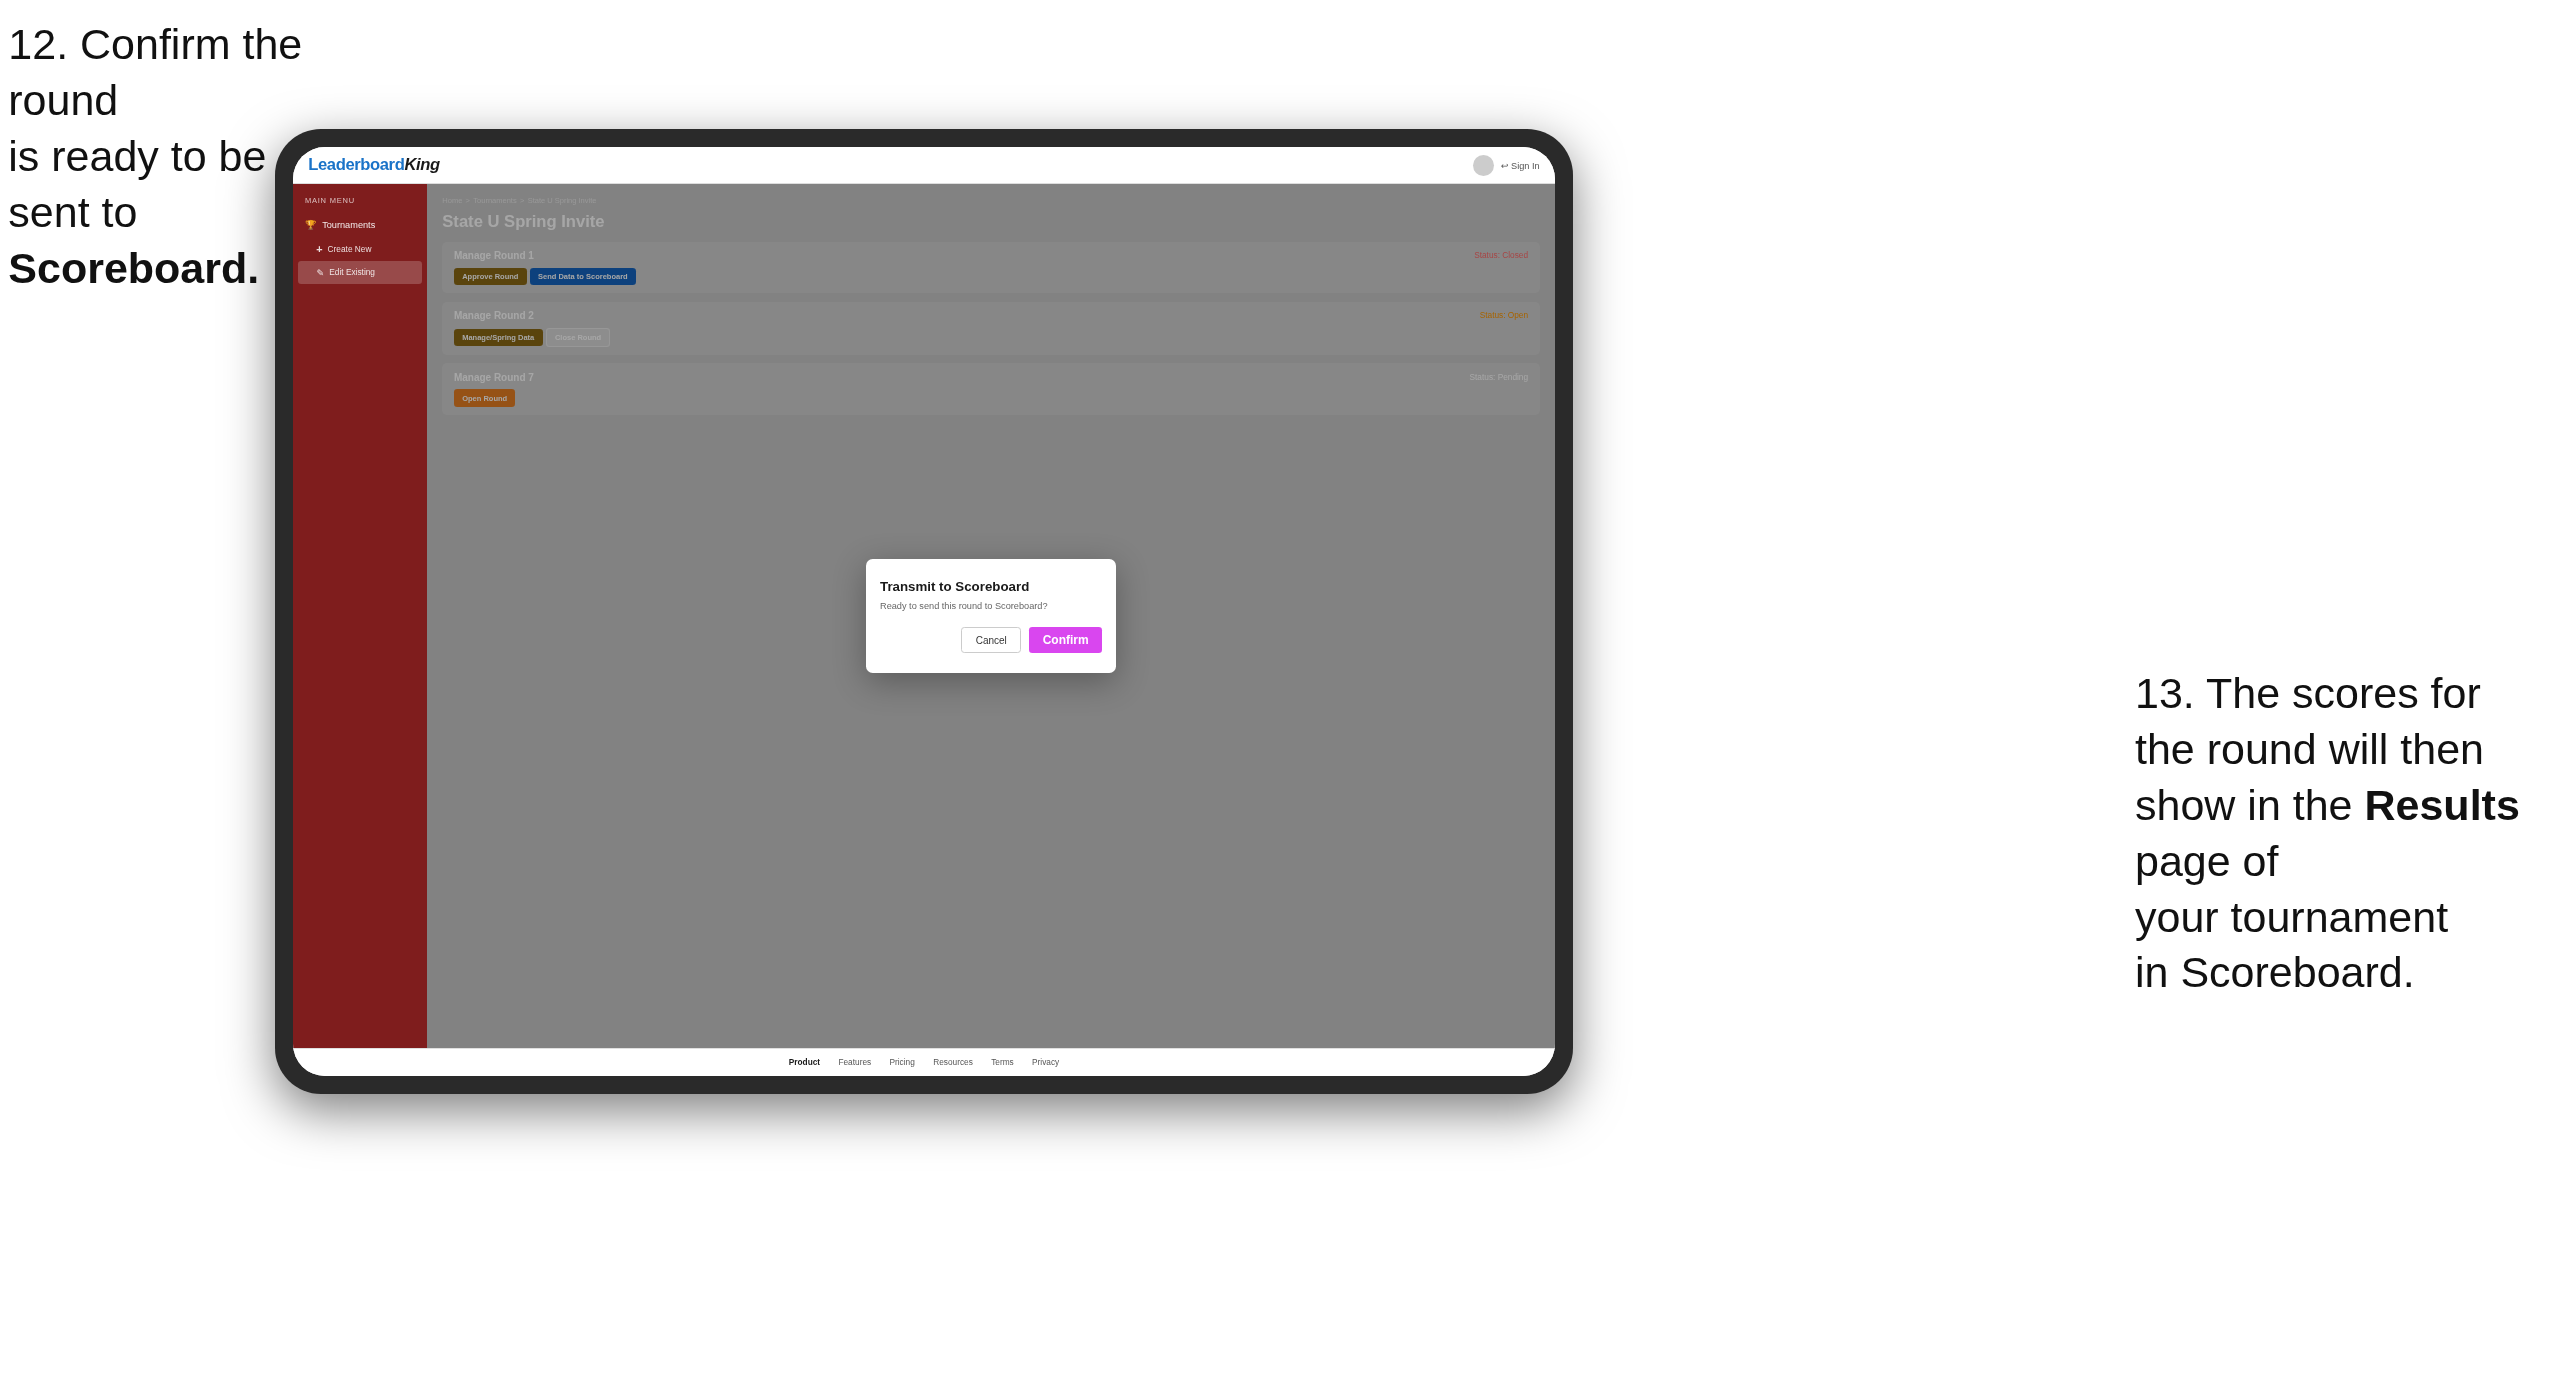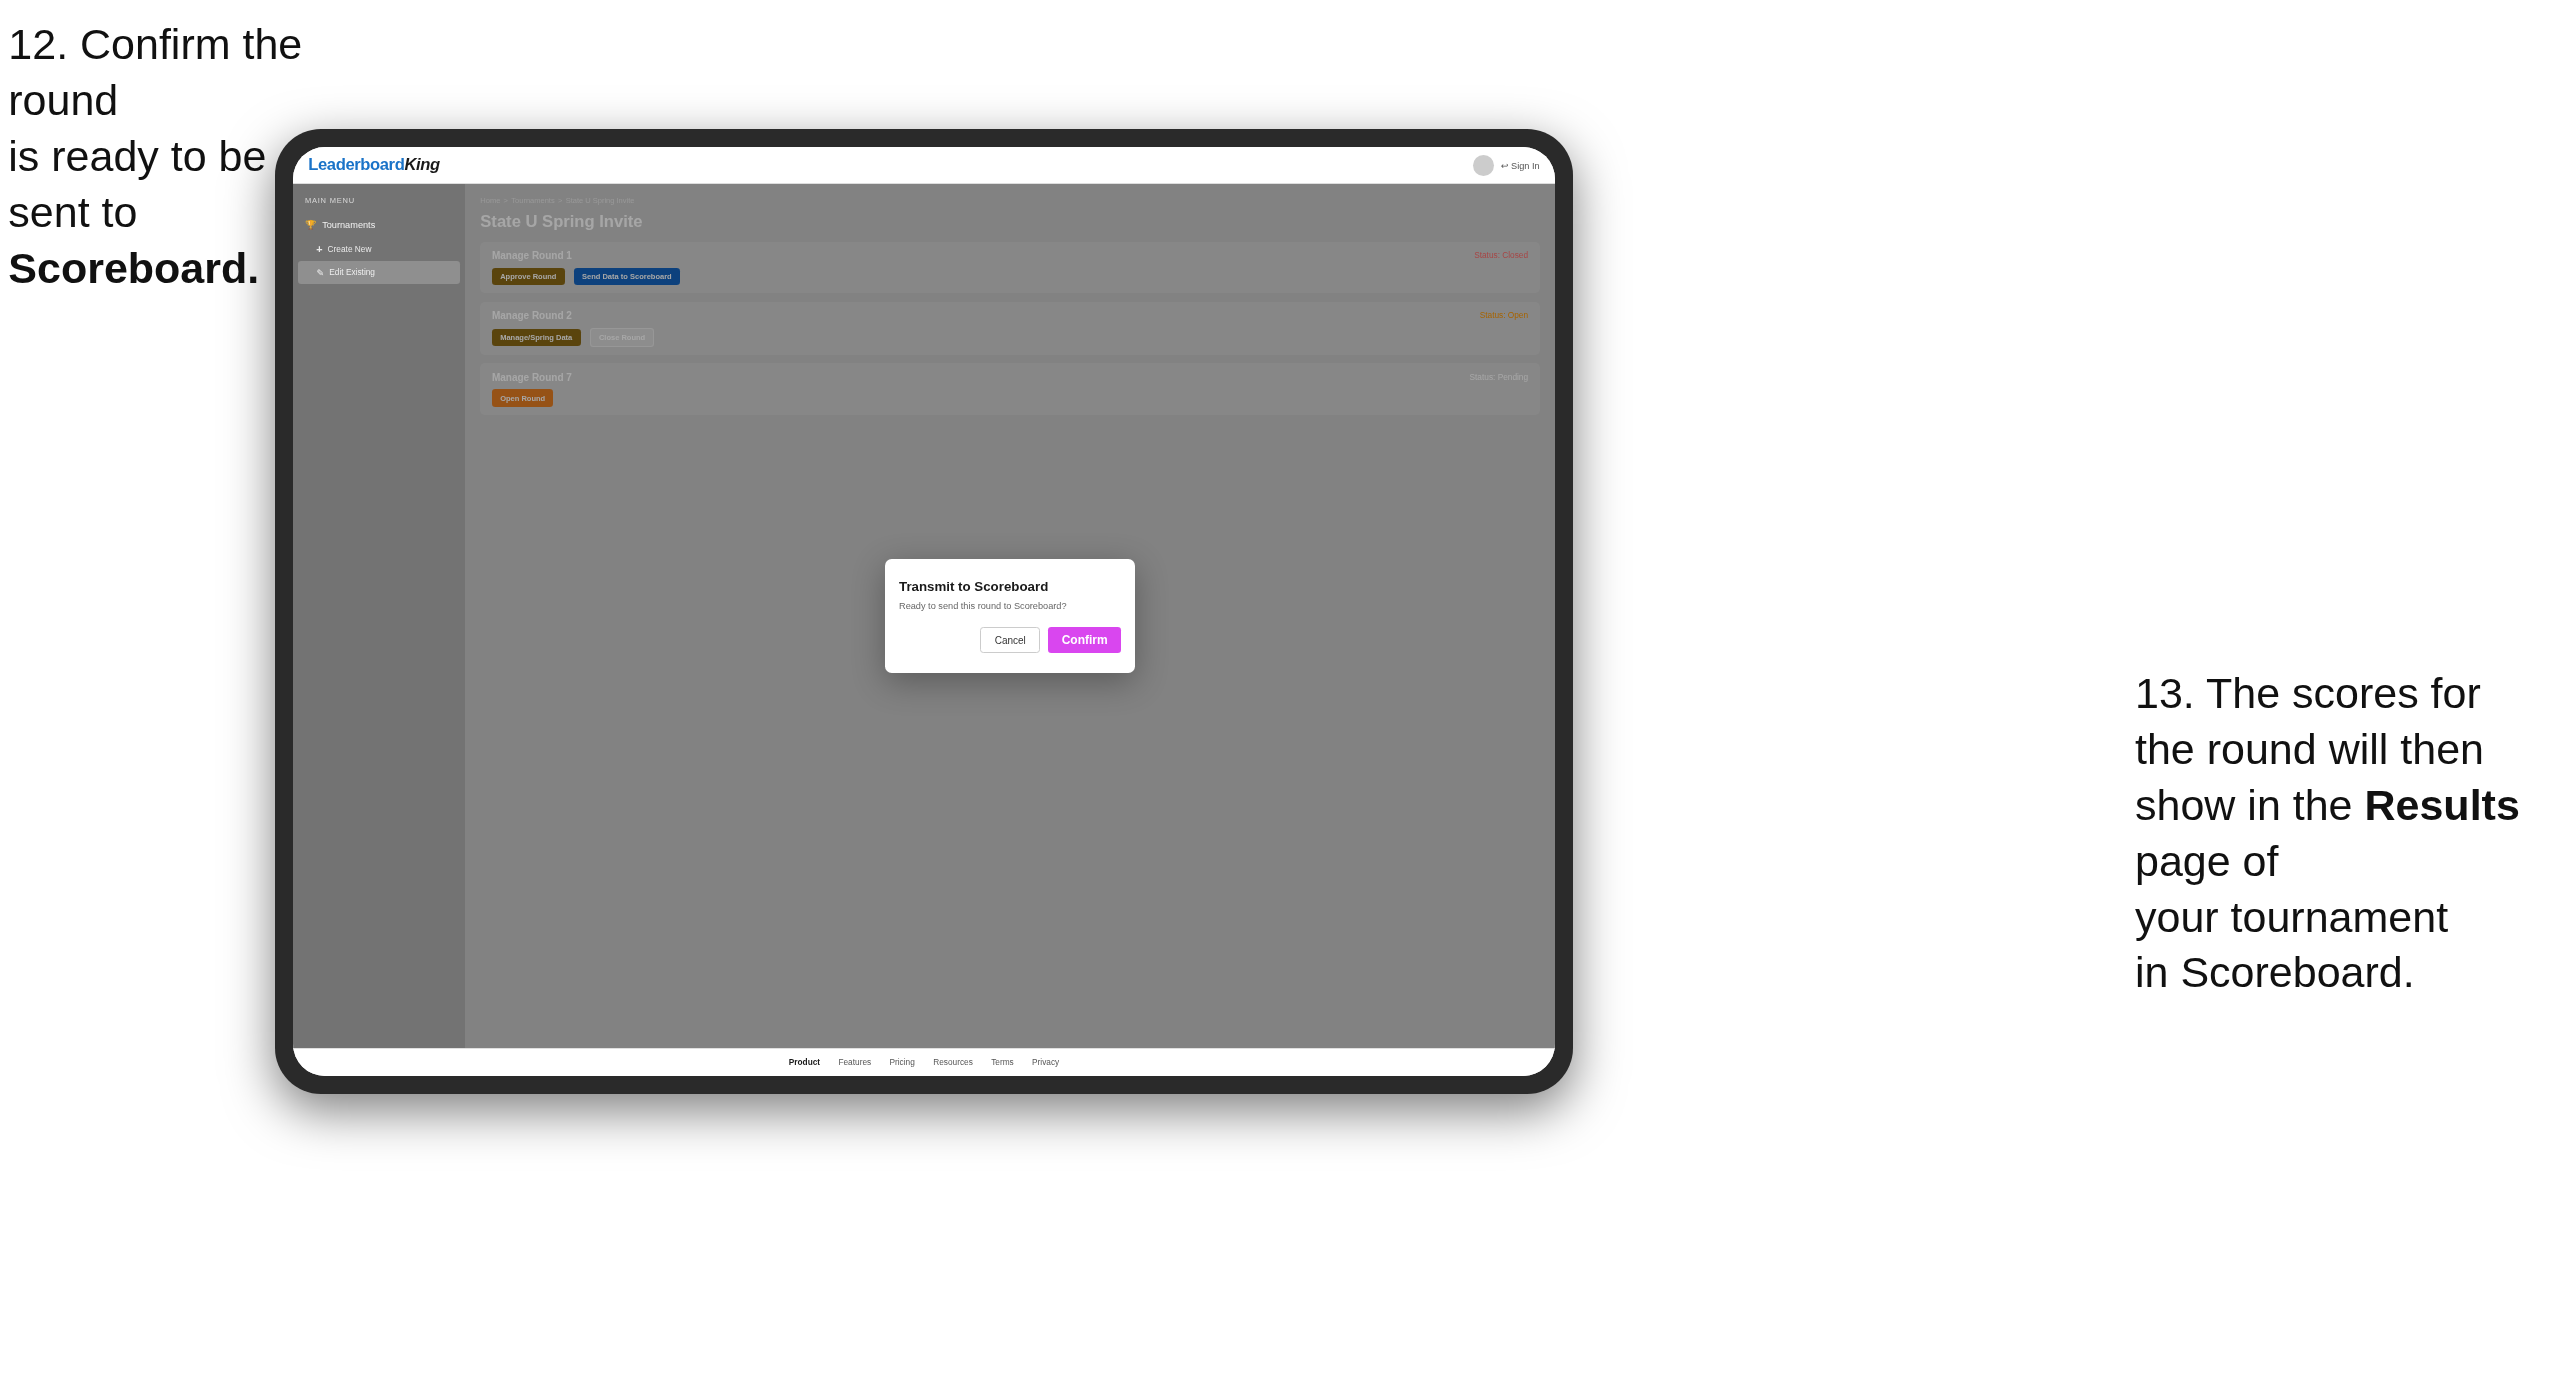--- a/index.html
+++ b/index.html
@@ -121,22 +121,22 @@
 
     
     .content-area {
       display: flex;
       flex: 1;
       overflow: hidden;
     }
 
     
     .sidebar {
-      width: 172px;
-      background: #737373;
+      width: 134px;
+      background: #7f1d1d;
       flex-shrink: 0;
       padding: 11.6px 0;
     }
 
     .main-menu-label {
       font-size: 7.5px;
       color: rgba(255,255,255,0.7);
       padding: 0 11.6px 6.7px;
       letter-spacing: 0.8px;
       text-transform: uppercase;
@@ -232,21 +232,21 @@
       font-size: 8.3px;
       color: #fff;
     }
 
     .status-badge.closed { color: #ff6b6b; }
     .status-badge.open { color: #ff9800; }
     .status-badge.pending { color: #fff; }
 
     .round-actions {
       display: flex;
-      gap: 9px;
+      gap: 3px;
       align-items: center;
     }
 
     .btn {
       font-size: 7.5px;
       padding: 4.2px 8.3px;
       border-radius: 3.3px;
       border: none;
       cursor: pointer;
       font-weight: 600;

